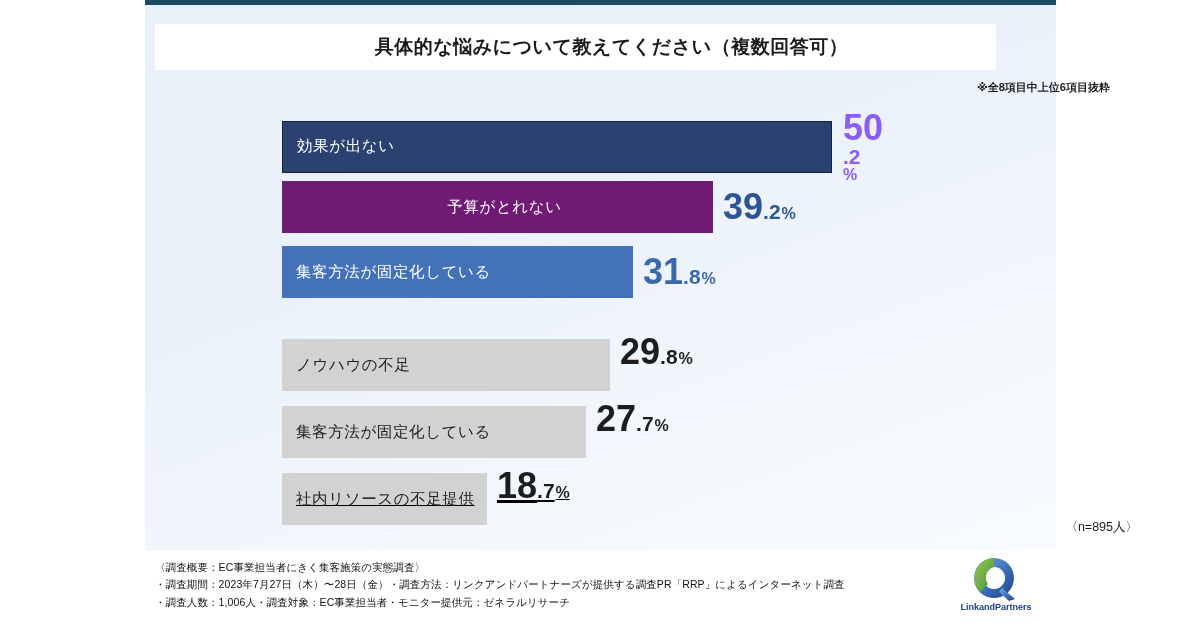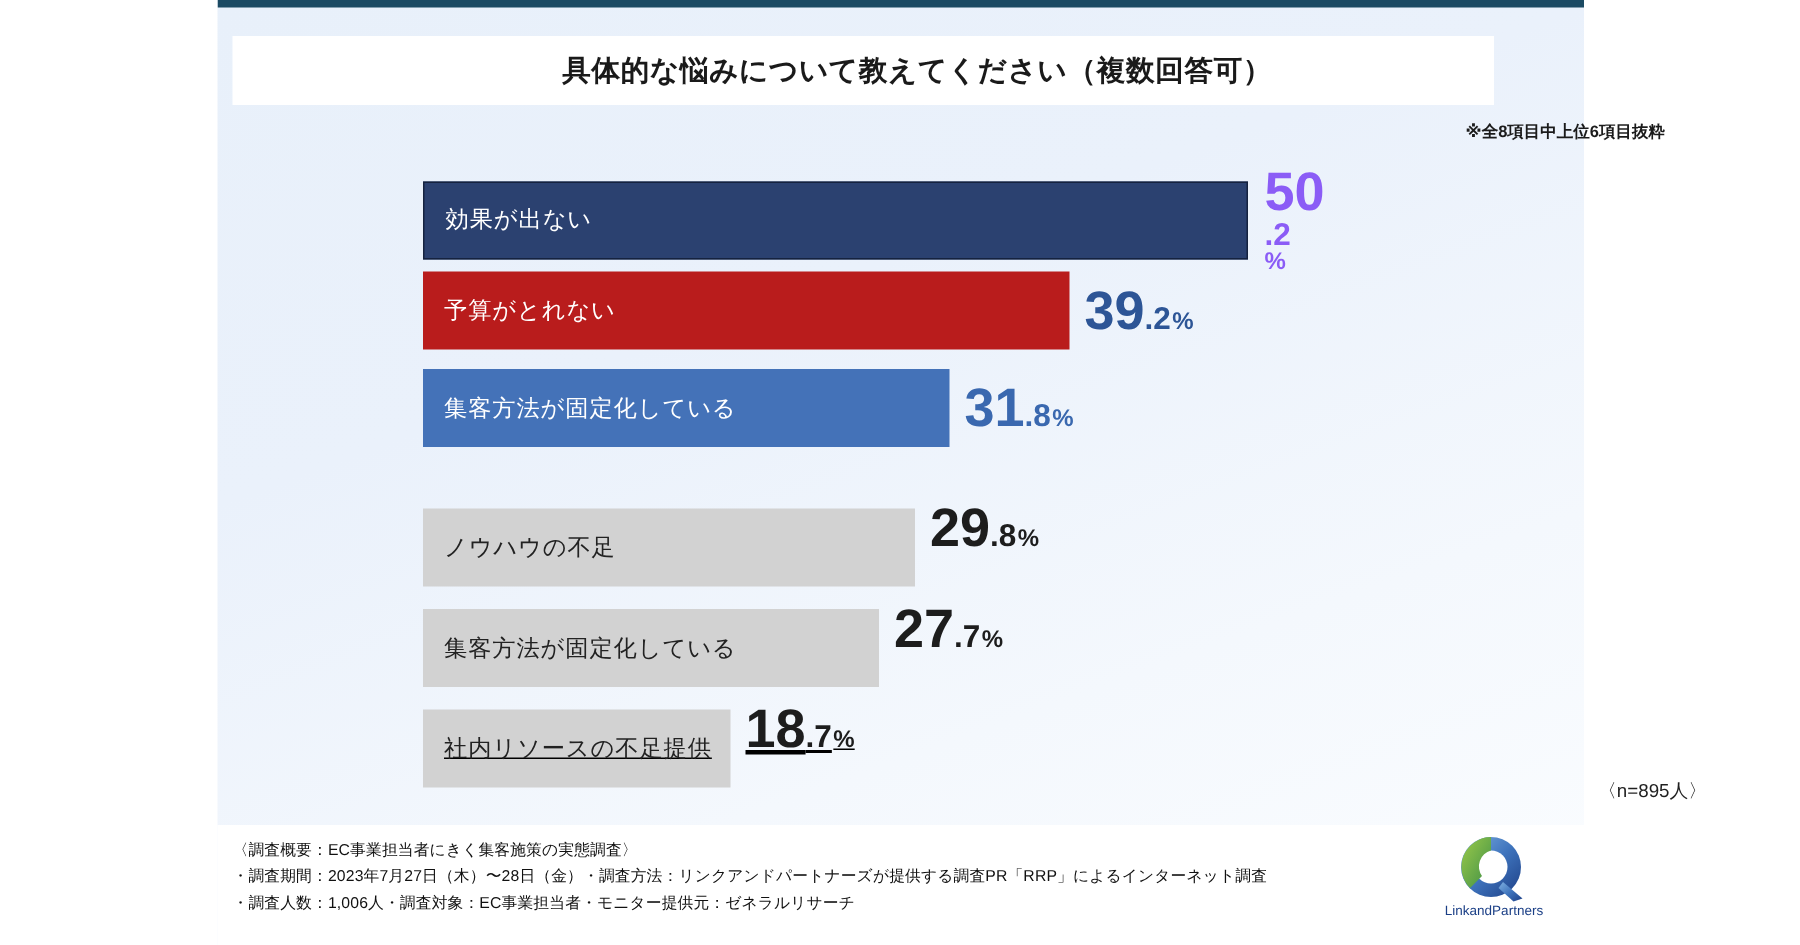--- a/index.html
+++ b/index.html
@@ -37,21 +37,21 @@
   }
 
   
   .chart{position:absolute;left:0;top:0;width:1200px;height:630px;}
   .row{position:absolute;left:282px;display:flex;align-items:center;}
   .bar{
     position:relative;height:52px;box-sizing:border-box;
     display:flex;align-items:center;
   }
   .bar.b0{background:#2b4170;border:1px solid #15223f;}
-  .bar.b1{background:#b91c1c;}
+  .bar.b1{background:#701a75;justify-content:center;}
   .bar.b2{background:#4472b8;}
   .bar.gray{background:#d2d2d2;margin-top:26px;}
   .bar-label{
     padding-left:14px;font-size:15.5px;white-space:nowrap;letter-spacing:.6px;
   }
   .bar.b0 .bar-label,.bar.b1 .bar-label,.bar.b2 .bar-label{color:#ffffff;font-weight:normal;}
   .bar.gray .bar-label{color:#222222;font-weight:normal;}
 
   .value{
     margin-left:10px;white-space:nowrap;display:flex;align-items:baseline;
@@ -74,21 +74,21 @@
   .footer{
     position:absolute;left:145px;top:550px;width:911px;height:80px;background:#ffffff;
   }
   .foot-lines{position:absolute;left:10px;top:9px;}
   .foot-line{font-size:10.5px;color:#111111;line-height:1.65;white-space:nowrap;letter-spacing:.1px;}
 
   .logo-wrap{position:absolute;right:10px;top:2px;width:100px;height:70px;}
   .logo-mark{position:absolute;left:22px;top:2px;width:54px;height:50px;}
   .logo-text{
     position:absolute;left:0;top:50px;width:100px;text-align:center;
-    font-size:9px;color:#1b3f86;font-weight:normal;white-space:nowrap;
+    font-size:9px;color:#1b3f86;font-weight:bold;white-space:nowrap;
   }
 </style>
 </head>
 <body>
 
 <div class="canvas">
   <div class="slide">
     <div class="topbar"></div>
   </div>
 

